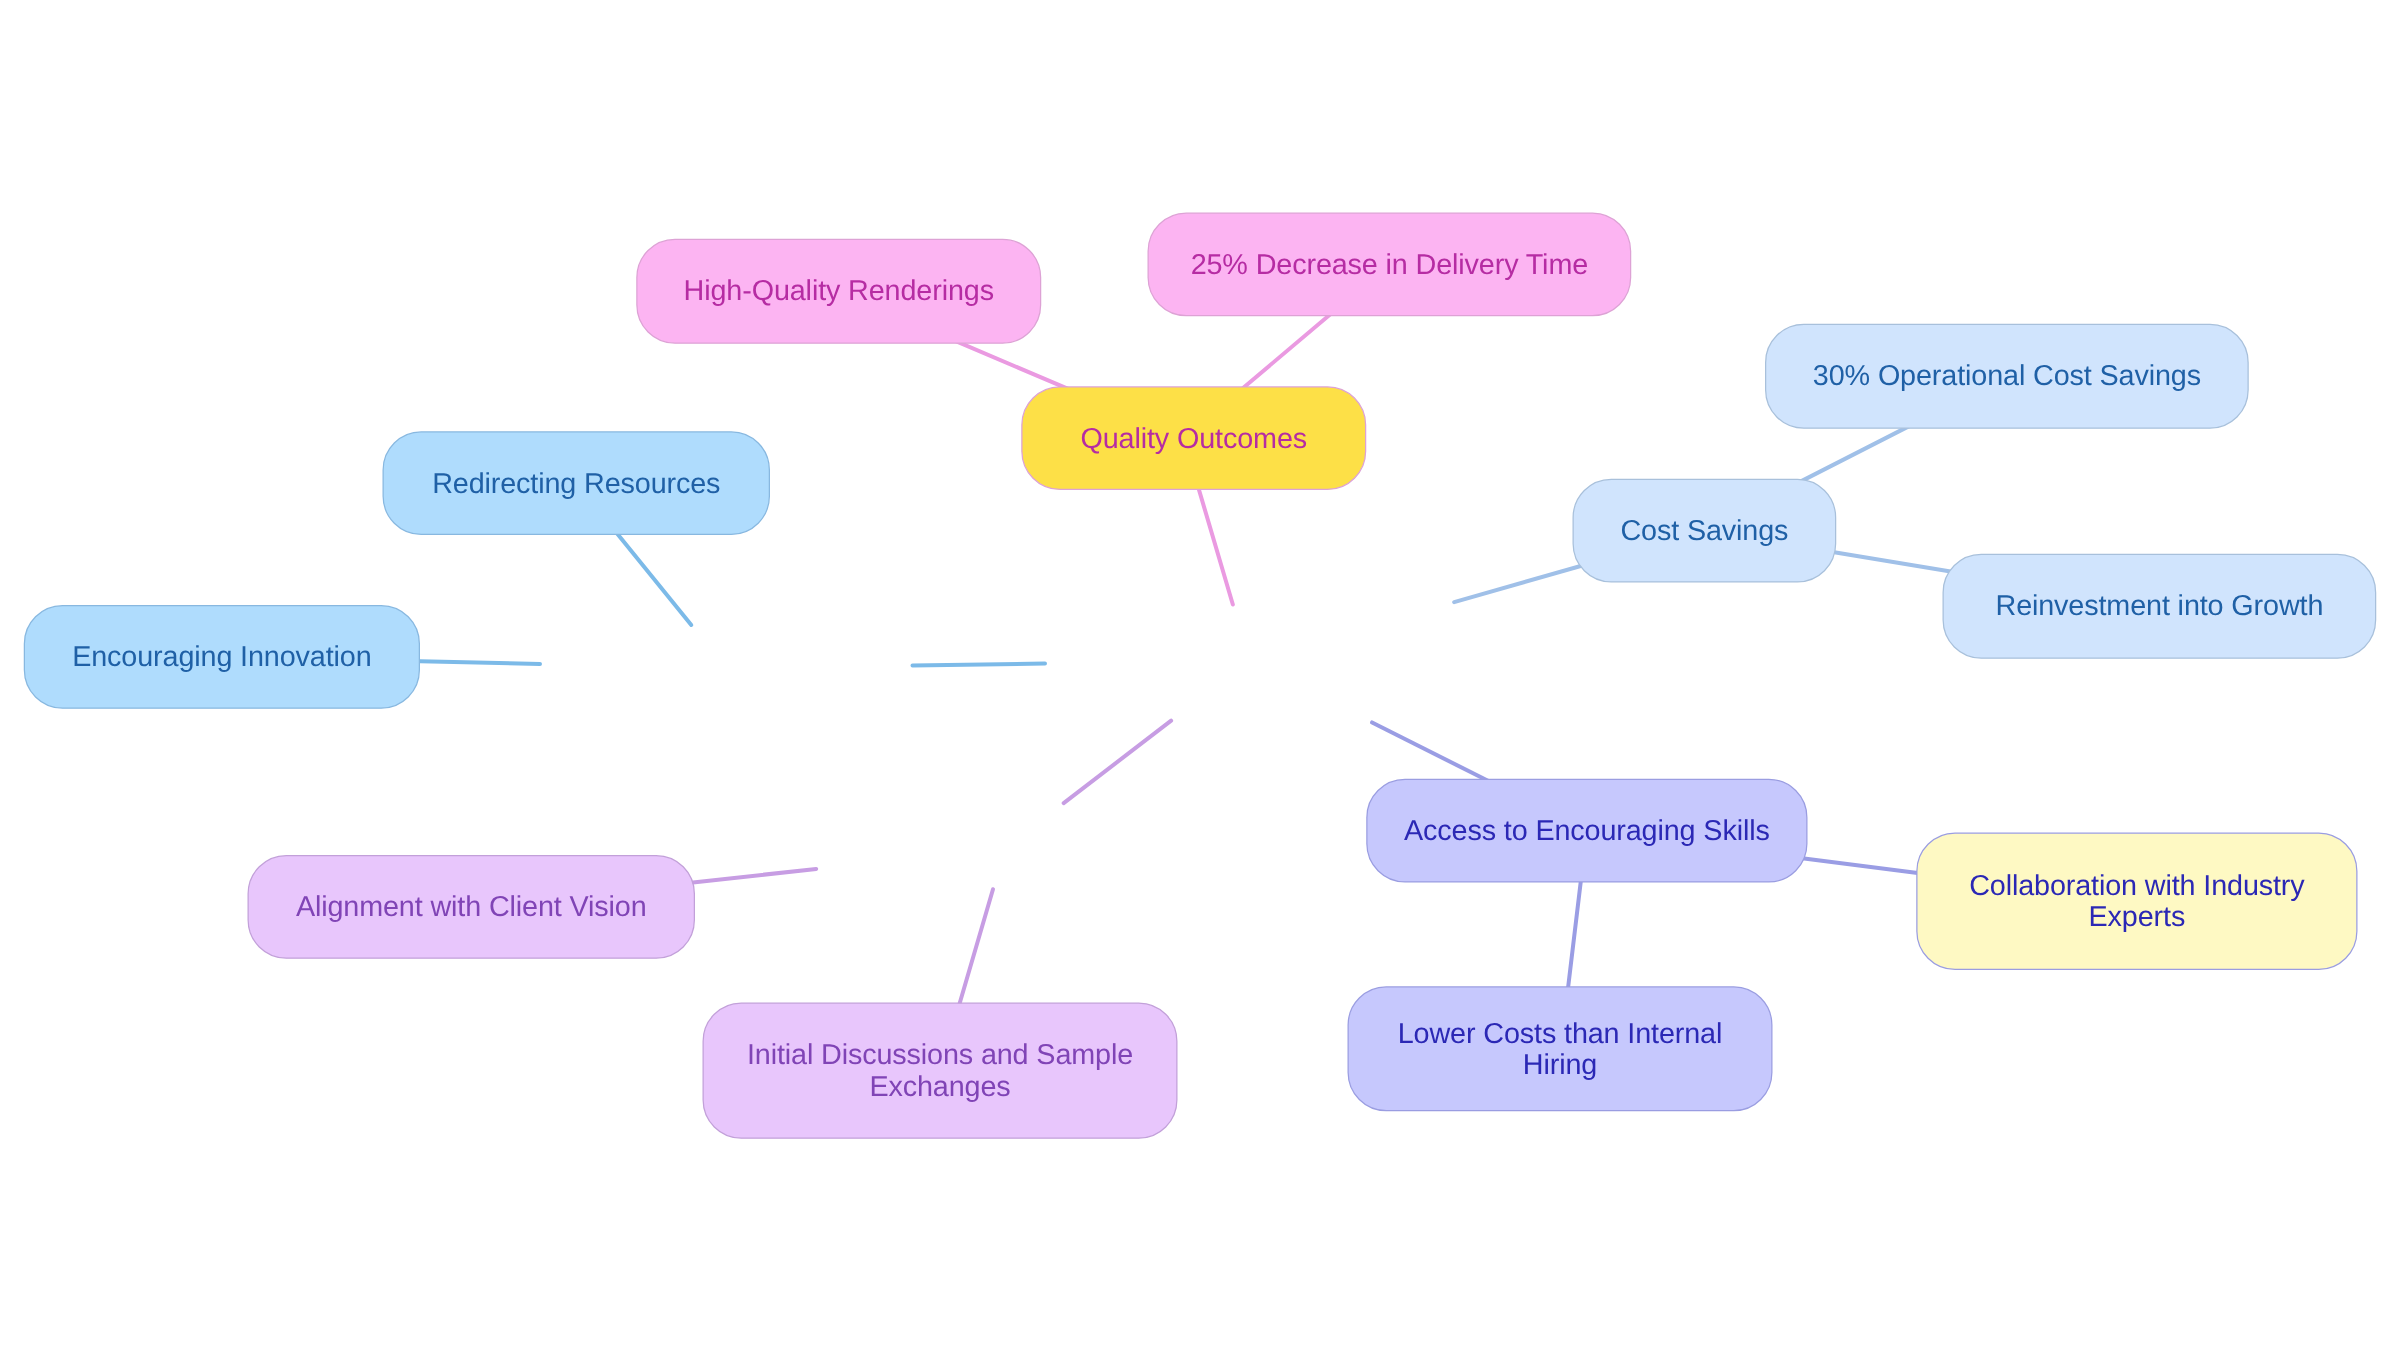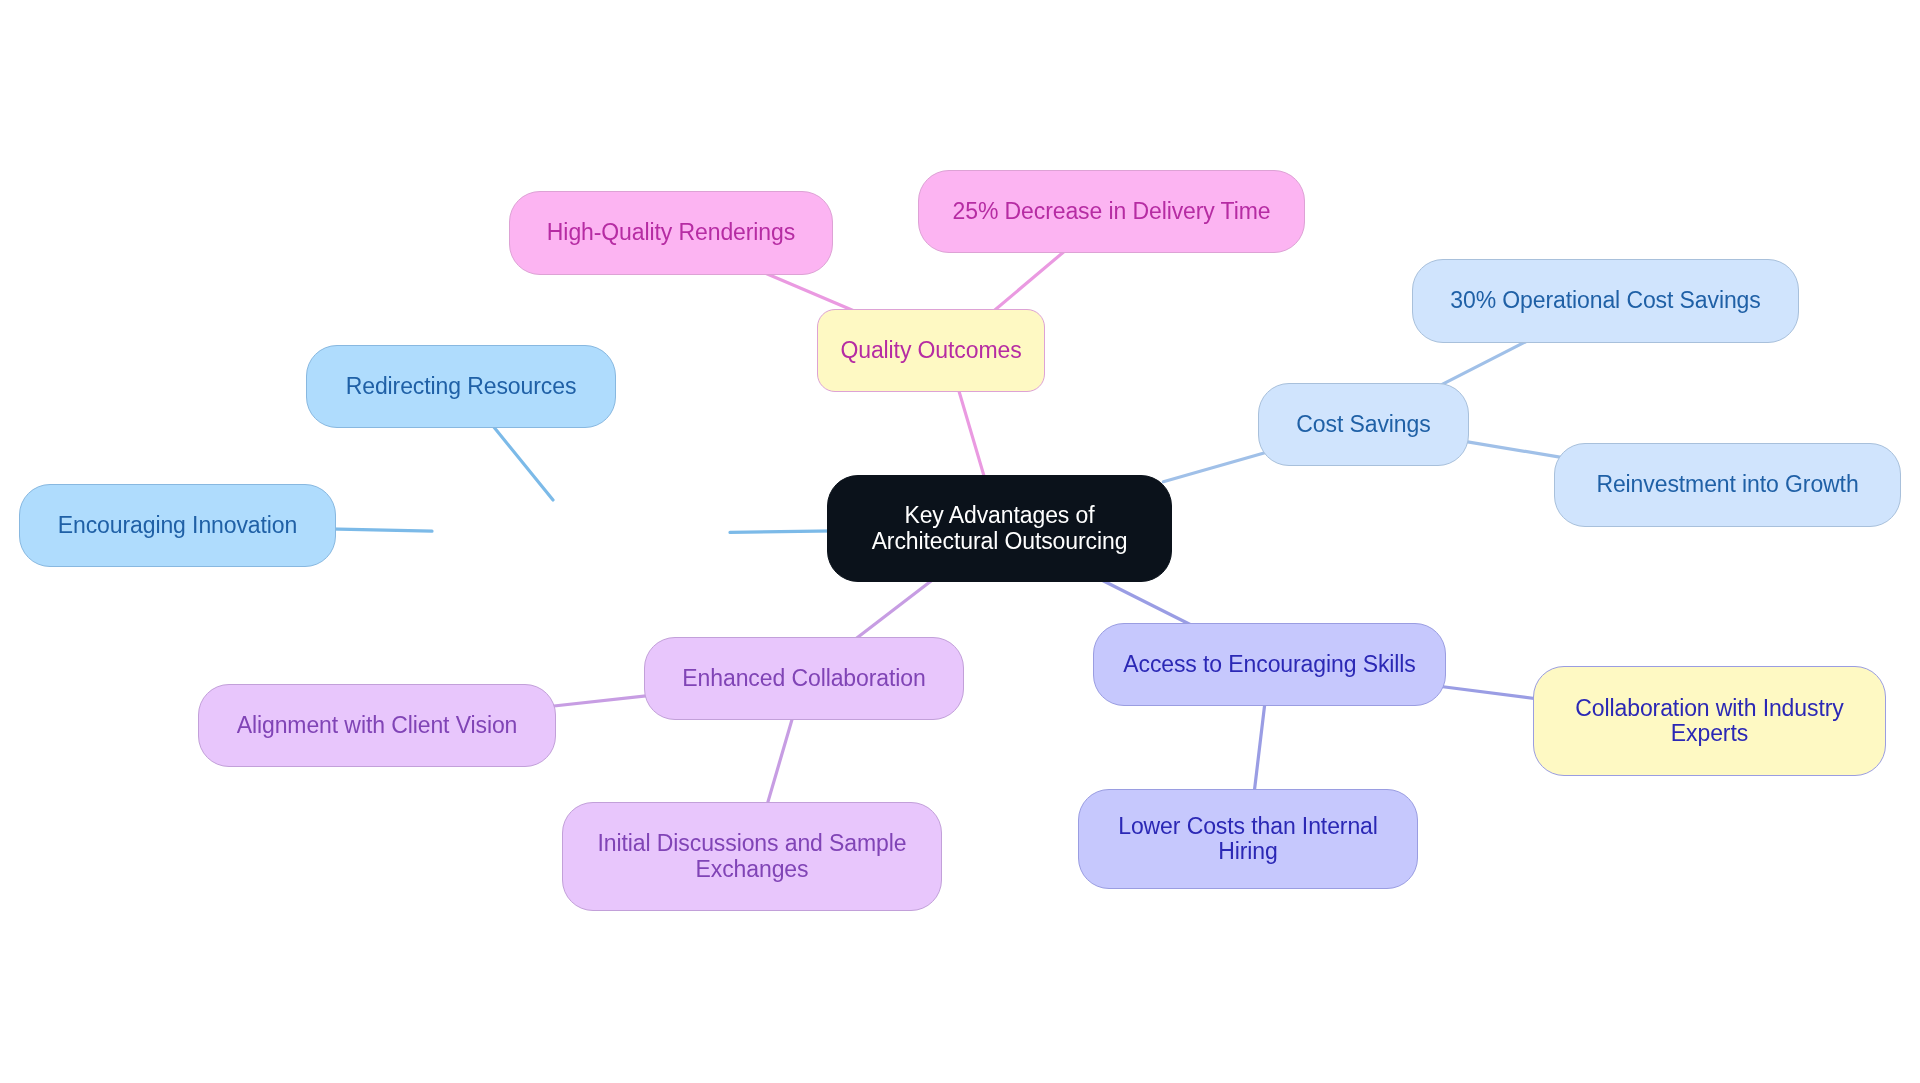--- a/index.html
+++ b/index.html
@@ -27,25 +27,21 @@
       <line x1="836.00" y1="530.84" x2="730.00" y2="532.36" stroke="#7cbae8" stroke-width="3.2" stroke-linecap="round"></line>
       <line x1="553.02" y1="499.99" x2="488.98" y2="421.01" stroke="#7cbae8" stroke-width="3.2" stroke-linecap="round"></line>
       <line x1="432.00" y1="531.18" x2="327.00" y2="528.83" stroke="#7cbae8" stroke-width="3.2" stroke-linecap="round"></line>
       <line x1="936.91" y1="576.52" x2="850.95" y2="642.48" stroke="#c79de3" stroke-width="3.2" stroke-linecap="round"></line>
       <line x1="652.95" y1="695.13" x2="547.05" y2="706.78" stroke="#c79de3" stroke-width="3.2" stroke-linecap="round"></line>
       <line x1="794.40" y1="711.36" x2="765.40" y2="810.64" stroke="#c79de3" stroke-width="3.2" stroke-linecap="round"></line>
       <line x1="1097.68" y1="577.95" x2="1195.15" y2="627.05" stroke="#9a9de4" stroke-width="3.2" stroke-linecap="round"></line>
       <line x1="1437.07" y1="686.02" x2="1541.93" y2="699.48" stroke="#9a9de4" stroke-width="3.2" stroke-linecap="round"></line>
       <line x1="1265.60" y1="697.06" x2="1253.52" y2="797.94" stroke="#9a9de4" stroke-width="3.2" stroke-linecap="round"></line>
     </svg>
-  <div class="node" style="left: 827px; top: 475px; width: 345px; height: 107px; background: rgb(11, 18, 27); border-color: rgb(11, 18, 27); border-width: 1.3px; border-radius: 31px;">
-      <span class="lbl" style="color: rgb(255, 255, 255); font-size: 23px; letter-spacing: -0.1px; line-height: 25.4px;">Key Advantages of
-Architectural Outsourcing</span>
-    </div>
-  <div class="node" style="left: 817px; top: 309px; width: 228px; height: 83px; background: #fef9c3; border-color: rgb(221, 162, 213); border-width: 1.3px; border-radius: 18px;">
+  <div class="node" style="left: 817px; top: 309px; width: 276px; height: 83px; background: #fde047; border-color: rgb(221, 162, 213); border-width: 1.3px; border-radius: 31px;">
       <span class="lbl" style="color: rgb(182, 44, 163); font-size: 23px; letter-spacing: -0.1px; line-height: 25.4px;">Quality Outcomes</span>
     </div>
   <div class="node" style="left: 509px; top: 191px; width: 324px; height: 84px; background: rgb(252, 180, 242); border-color: rgb(221, 162, 213); border-width: 1.3px; border-radius: 31px;">
       <span class="lbl" style="color: rgb(182, 44, 163); font-size: 23px; letter-spacing: -0.1px; line-height: 25.4px;">High-Quality Renderings</span>
     </div>
   <div class="node" style="left: 918px; top: 170px; width: 387px; height: 83px; background: rgb(252, 180, 242); border-color: rgb(221, 162, 213); border-width: 1.3px; border-radius: 31px;">
       <span class="lbl" style="color: rgb(182, 44, 163); font-size: 23px; letter-spacing: -0.1px; line-height: 25.4px;">25% Decrease in Delivery Time</span>
     </div>
   <div class="node" style="left: 1258px; top: 383px; width: 211px; height: 83px; background: rgb(208, 228, 253); border-color: rgb(168, 192, 219); border-width: 1.3px; border-radius: 31px;">
       <span class="lbl" style="color: rgb(31, 96, 166); font-size: 23px; letter-spacing: -0.1px; line-height: 25.4px;">Cost Savings</span>
@@ -55,23 +51,20 @@
     </div>
   <div class="node" style="left: 1554px; top: 443px; width: 347px; height: 84px; background: rgb(208, 228, 253); border-color: rgb(168, 192, 219); border-width: 1.3px; border-radius: 31px;">
       <span class="lbl" style="color: rgb(31, 96, 166); font-size: 23px; letter-spacing: -0.1px; line-height: 25.4px;">Reinvestment into Growth</span>
     </div>
   <div class="node" style="left: 306px; top: 345px; width: 310px; height: 83px; background: rgb(175, 220, 253); border-color: rgb(136, 184, 224); border-width: 1.3px; border-radius: 31px;">
       <span class="lbl" style="color: rgb(31, 96, 166); font-size: 23px; letter-spacing: -0.1px; line-height: 25.4px; text-align: right;">Redirecting Resources</span>
     </div>
   <div class="node" style="left: 19px; top: 484px; width: 317px; height: 83px; background: rgb(175, 220, 253); border-color: rgb(136, 184, 224); border-width: 1.3px; border-radius: 31px;">
       <span class="lbl" style="color: rgb(31, 96, 166); font-size: 23px; letter-spacing: -0.1px; line-height: 25.4px;">Encouraging Innovation</span>
     </div>
-  <div class="node" style="left: 644px; top: 637px; width: 320px; height: 83px; background: rgb(232, 198, 252); border-color: rgb(194, 160, 217); border-width: 1.3px; border-radius: 31px;">
-      <span class="lbl" style="color: rgb(128, 68, 182); font-size: 23px; letter-spacing: -0.1px; line-height: 25.4px;">Enhanced Collaboration</span>
-    </div>
   <div class="node" style="left: 198px; top: 684px; width: 358px; height: 83px; background: rgb(232, 198, 252); border-color: rgb(194, 160, 217); border-width: 1.3px; border-radius: 31px;">
       <span class="lbl" style="color: rgb(128, 68, 182); font-size: 23px; letter-spacing: -0.1px; line-height: 25.4px;">Alignment with Client Vision</span>
     </div>
   <div class="node" style="left: 562px; top: 802px; width: 380px; height: 109px; background: rgb(232, 198, 252); border-color: rgb(194, 160, 217); border-width: 1.3px; border-radius: 31px;">
       <span class="lbl" style="color: rgb(128, 68, 182); font-size: 23px; letter-spacing: -0.1px; line-height: 25.4px;">Initial Discussions and Sample
 Exchanges</span>
     </div>
   <div class="node" style="left: 1093px; top: 623px; width: 353px; height: 83px; background: rgb(198, 200, 253); border-color: rgb(154, 157, 225); border-width: 1.3px; border-radius: 31px;">
       <span class="lbl" style="color: rgb(43, 40, 181); font-size: 23px; letter-spacing: -0.1px; line-height: 25.4px;">Access to Encouraging Skills</span>
     </div>

